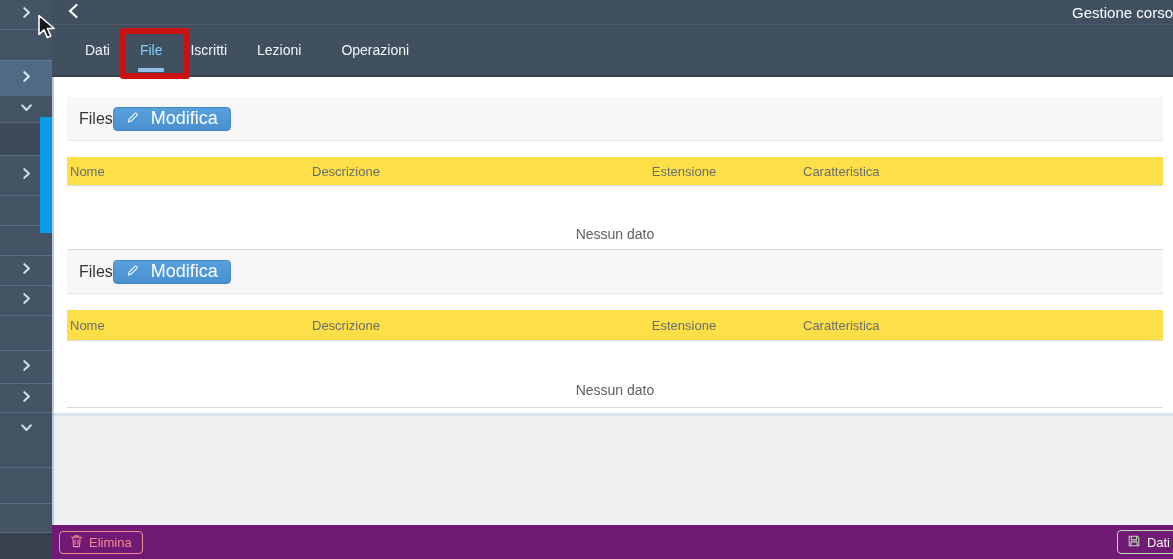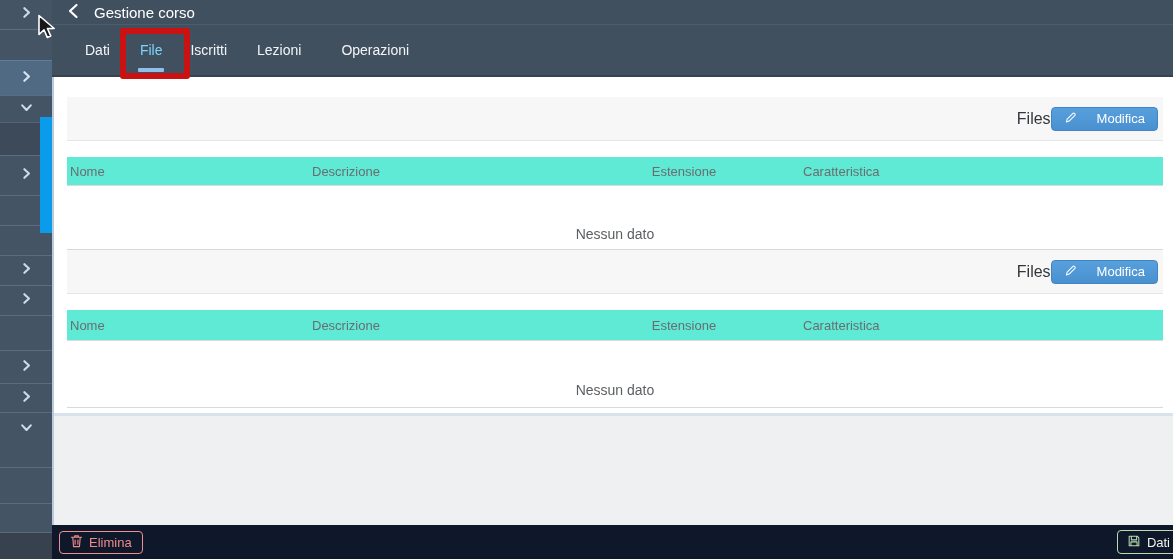--- a/index.html
+++ b/index.html
@@ -16,58 +16,58 @@
   .side-row:first-child { border-top:none; }
   .side-row.hl { background:#506a84; }
   .side-row.dark { background:#3d4a59; }
   .side-row.darkest { background:#37424e; border-top:1px solid rgba(170,198,224,.3); }
   .side-row.toppad { align-items:flex-start; padding-top:7px; }
   .scroll-indicator { position:absolute; left:40px; top:117px; width:13px; height:116px; background:#0a9ceb; }
   
   .main { position:absolute; left:52px; top:0; width:1121px; height:559px; }
   .titlebar { position:relative; height:24px; background:#41505f; display:flex; align-items:center; }
   .back-btn { position:absolute; left:10px; top:2px; width:22px; height:20px; display:flex; align-items:center; justify-content:center; cursor:pointer; background:transparent; border:none; }
-  .page-title { width:100%; text-align:left; padding-left:42px; color:#ffffff; font-size:15px; }
+  .page-title { width:100%; text-align:right; padding-left:42px; color:#ffffff; font-size:15px; }
   .tabbar {
     position:relative; height:53px; background:#41505f;
     border-top:1px solid #4d5d6d; border-bottom:2px solid #37434f;
     display:flex; align-items:center; padding-left:33px;
   }
   .tab { position:relative; color:#f2f5f8; font-size:14px; height:100%; display:flex; align-items:center; cursor:pointer; }
   .tab + .tab { margin-left:30px; }
   .tab.m40 { margin-left:40px; }
   .tab.active { color:#7dd3fc; }
   .tab.active::after { content:""; position:absolute; left:-2px; right:-2px; bottom:3px; height:4px; background:#8fc0ec; border-radius:1px; }
   .annotation-box { position:absolute; left:68px; top:28px; width:70px; height:51px; border:6px solid #cb1212; border-radius:3px; z-index:30; pointer-events:none; }
   
   .scroll { position:relative; height:336px; background:#fff; overflow:hidden; padding:20px 10px 0 13px; border-left:2px solid #b9cbdb; }
   .panel-toolbar {
     height:44px; background:#f7f7f7; border-bottom:1px solid #e6e6e6;
-    display:flex; align-items:center; justify-content:flex-end; padding:0 5px 0 12px;
+    display:flex; align-items:center; justify-content:flex-start; padding:0 5px 0 12px;
   }
   .panel-title { font-size:16px; color:#32363a; }
   .btn-emphasized {
-    display:flex; align-items:center; gap:20px; height:24px; padding:0 12px;
+    display:flex; align-items:center; gap:12px; height:24px; padding:0 12px;
     background:linear-gradient(#57a0dc,#4a90d0); border:1px solid #3e86c6; border-radius:4px;
-    color:#fff; font-size:13px; cursor:pointer; font-family:inherit;
+    color:#fff; font-size:18px; cursor:pointer; font-family:inherit;
   }
   .tbl { margin-top:16px; }
-  .tbl-head { height:29px; background:#5eead4; border-bottom:1px solid #d9d9d9; display:flex; align-items:center; font-size:13px; color:#6a6d70; }
+  .tbl-head { height:29px; background:#fde047; border-bottom:1px solid #d9d9d9; display:flex; align-items:center; font-size:13px; color:#6a6d70; }
   .tbl-head.h2 { height:31px; }
   .c1 { width:245px; padding-left:3px; }
   .c2 { width:335px; }
   .c3 { width:74px; text-align:center; }
   .c4 { flex:1; padding-left:82px; }
   .tbl-empty { height:32px; border-bottom:1px solid #d9d9d9; display:flex; align-items:center; justify-content:center; font-size:14px; color:#5c5f62;margin-top:32px; }
   .tbl-empty.h2 { height:35px; }
   .section-heading { margin:21px 0 4px 3px; font-size:21px; color:#2f3338; font-weight:400; }
   .edge-line { height:3px; background:#d7e2ec; border-left:2px solid #b9cbdb; }
   .graybg { height:109px; background:#eff0f1; border-left:2px solid #b9cbdb; }
   
-  .footer { position:relative; height:34px; background:#0f172a; display:flex; align-items:center; justify-content:space-between; padding-left:7px; overflow:hidden; }
+  .footer { position:relative; height:34px; background:#701a75; display:flex; align-items:center; justify-content:space-between; padding-left:7px; overflow:hidden; }
   .btn-delete {
     display:flex; align-items:center; gap:6px; height:23px; padding:0 10px;
     background:transparent; border:1px solid #ef8e8e; border-radius:4px;
     color:#f08c8c; font-size:13px; cursor:pointer; font-family:inherit;
   }
   .btn-save {
     display:flex; align-items:center; gap:6px; height:24px; padding:0 10px 0 9px;
     background:transparent; border:1px solid #b7dcae; border-radius:4px;
     color:#eef6e9; font-size:13px; cursor:pointer; margin-right:-8px; font-family:inherit;
   }

